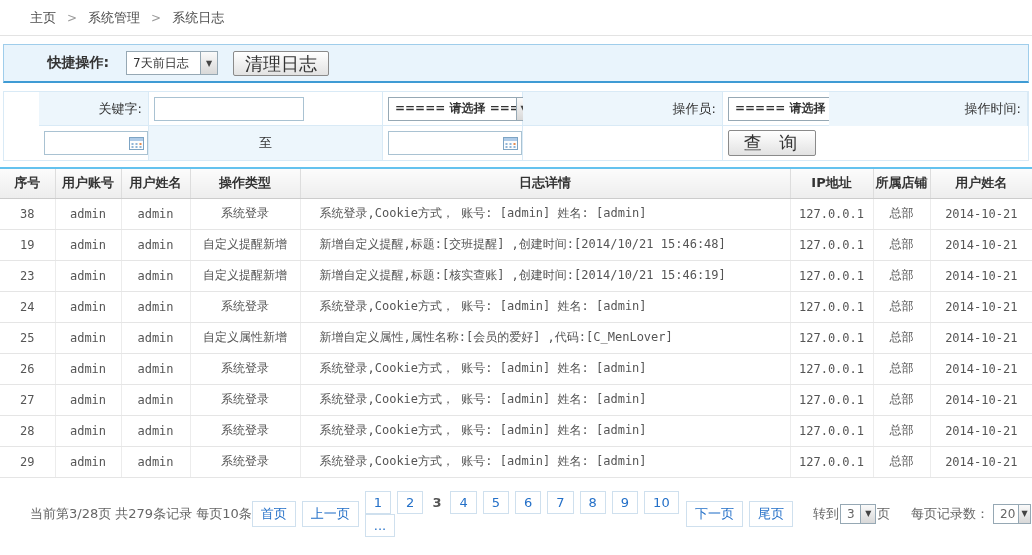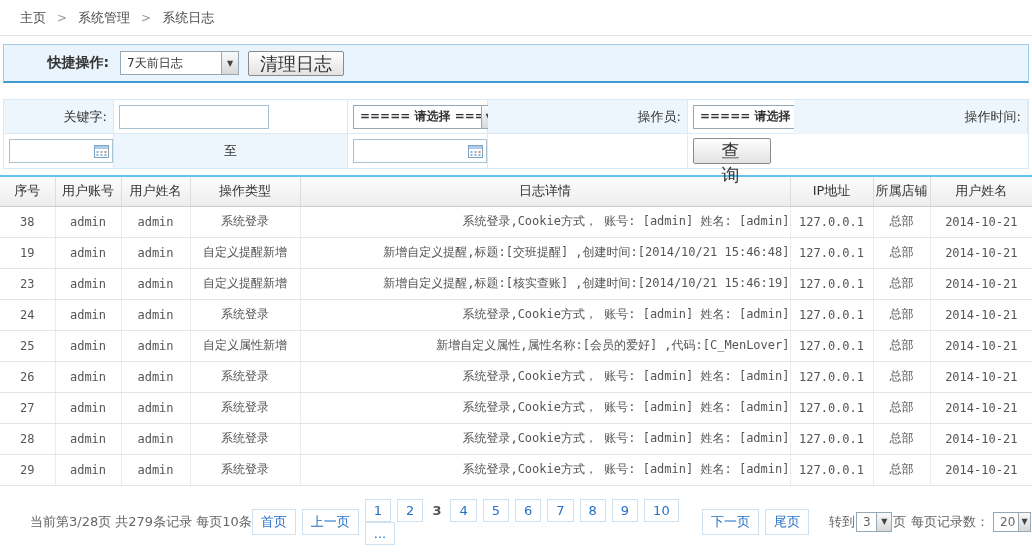--- a/index.html
+++ b/index.html
@@ -5,89 +5,89 @@
   :root{
     --accent:#3f9bd4; --bar-bg:#e9f4fc; --label-bg:#edf6fc;
     --head-border:#64c2ee; --link:#2470c8; --filter-border:#d9eaf6;
   }
   *{box-sizing:border-box; margin:0; padding:0;}
   body{
     width:1032px; height:555px; overflow:hidden; background:#fff;
     font-family:"DejaVu Sans","Liberation Sans",sans-serif; color:#333;
   }
   
-  .breadcrumb{height:36px; display:flex; align-items:center; padding-left:20px;
+  .breadcrumb{height:36px; display:flex; align-items:center; padding-left:30px;
     border-bottom:1px solid #e3e3e3; font-size:13px; color:#4d4d4d;}
   .breadcrumb .crumb{cursor:pointer;}
   .breadcrumb .sep{margin:0 11px; color:#999; font-size:12px;}
   
   .quickbar{margin:8px 3px 0; height:39px; display:flex; align-items:center;
-    background:var(--bar-bg); border:1px solid #9fcdeb; border-bottom:2px solid var(--accent);}
+    background:var(--bar-bg); border:1px solid #9fcdeb; border-bottom:2px solid var(--accent);gap:6px;}
   .qlabel{width:105px; text-align:right; font-weight:bold; font-size:14px; margin-right:11px;}
   
   .sel{display:inline-flex; align-items:center; justify-content:space-between;
     background:#fff; border:1px solid #96a8b4; height:24px; cursor:pointer;}
   .sel .txt{padding:0 6px; font-size:12px; white-space:nowrap; overflow:hidden;}
   .sel .txt.bold{font-weight:bold;}
   .sel .arrow{width:17px; align-self:stretch; display:flex; align-items:center; justify-content:center;
     background:linear-gradient(#fafafa,#d8d8d8); border-left:1px solid #96a8b4; font-size:8px; color:#444;}
   .sel.small{height:20px;}
   .sel.small .arrow{width:15px;}
   .btn{border:1px solid #8a8a8a; background:linear-gradient(#ffffff,#e2e2e2); height:25px;
     padding:0 11px; font-size:18px; color:#333; border-radius:2px; margin-left:9px; cursor:pointer;
     font-family:inherit;}
-  .btn.query{margin-left:0; width:78px; height:26px; letter-spacing:6px; padding-left:14px;}
-  
-  .filters{margin:16px 3px 0; display:grid; grid-template-columns:110px 234px 140px 200px 106px 1fr;
-    grid-auto-rows:34px; border:1px solid var(--filter-border); font-size:13px;}
+  .btn.query{margin-left:0; width:88px; height:26px; letter-spacing:6px; padding-left:14px;}
+  
+  .filters{margin:8px 3px 0; display:grid; grid-template-columns:110px 234px 140px 200px 106px 1fr;
+    grid-auto-rows:34px; border:1px solid var(--filter-border); font-size:13px;padding-left:35px;}
   .fcell{display:flex; align-items:center; border-right:1px solid var(--filter-border); background:#fff; padding-left:5px;}
   .fcell.last{border-right:none;}
   .fcell.r1{border-bottom:1px solid var(--filter-border);}
   .fcell.lbl{background:var(--label-bg); justify-content:flex-end; padding-right:6px; padding-left:0;}
   .fcell.center{justify-content:center; padding:0;}
   .textbox{width:150px; height:24px; border:1px solid #a9c2d2; background:#fff; font-size:12px;
     padding:0 4px; font-family:inherit; outline:none;}
   .datebox{width:150px; height:24px; border:1px solid #a9c2d2; background:#fff; display:flex;
     align-items:center; justify-content:flex-end; padding-right:3px;}
   .datebox.narrow{width:145px;}
   .calicon{width:15px; height:14px; cursor:pointer; display:block;}
   
   table{width:100%; border-collapse:collapse; table-layout:fixed; margin-top:6px;}
   thead th{height:30px; background:linear-gradient(#fcfcfc,#ededed); border-top:2px solid var(--head-border);
-    border-bottom:1px solid #ccc; border-right:1px solid #ddd; font-size:13px; color:#333; font-weight:normal;margin-left:36px;}
+    border-bottom:1px solid #ccc; border-right:1px solid #ddd; font-size:13px; color:#333; font-weight:bold;margin-left:36px;}
   thead th:last-child{border-right:none;}
   tbody td{height:31px; border-bottom:1px solid #e5e5e5; border-right:1px solid #ececec;
     text-align:center; font-family:"DejaVu Sans Mono","DejaVu Sans",monospace; font-size:12px;
     color:#555; white-space:nowrap; overflow:hidden;}
   tbody td:last-child{border-right:none;}
-  tbody td.detail{text-align:right; padding-left:0;}
+  tbody td.detail{text-align:left; padding-left:19px;}
   
   .pager{display:flex; align-items:center; padding:13px 0 0 30px; font-size:13px; color:#666;}
   .summary{white-space:nowrap;}
   .page-box{display:inline-block; color:var(--link); border:1px solid #cfe0ee; background:#fff;
     padding:3px 8px; margin-right:6px; cursor:pointer; white-space:nowrap;}
   .page-current{color:#555; font-weight:bold; margin:0 9px 0 3px;}
   .goto{display:flex; align-items:center; margin-left:14px; white-space:nowrap;}
   .goto .sel{margin:0 1px;}
-  .perpage-label{margin:0 3px 0 5px;}
+  .perpage-label{margin:0 3px 0 21px;}
 </style>
 </head>
 <body>
 
 <div class="breadcrumb">
   <span class="crumb">主页</span>
   <span class="sep">&gt;</span>
   <span class="crumb">系统管理</span>
   <span class="sep">&gt;</span>
   <span>系统日志</span>
 </div>
 
 <div class="quickbar">
   <span class="qlabel">快捷操作:</span>
-  <div class="sel" style="width:119px;">
+  <div class="sel" style="width:92px;">
     <span class="txt">7天前日志</span>
     <span class="arrow">▼</span>
   </div>
   <button class="btn">清理日志</button>
 </div>
 
 <div class="filters">
   <div class="fcell lbl r1">关键字:</div>
   <div class="fcell r1">
     <input class="textbox" value="" style="">

